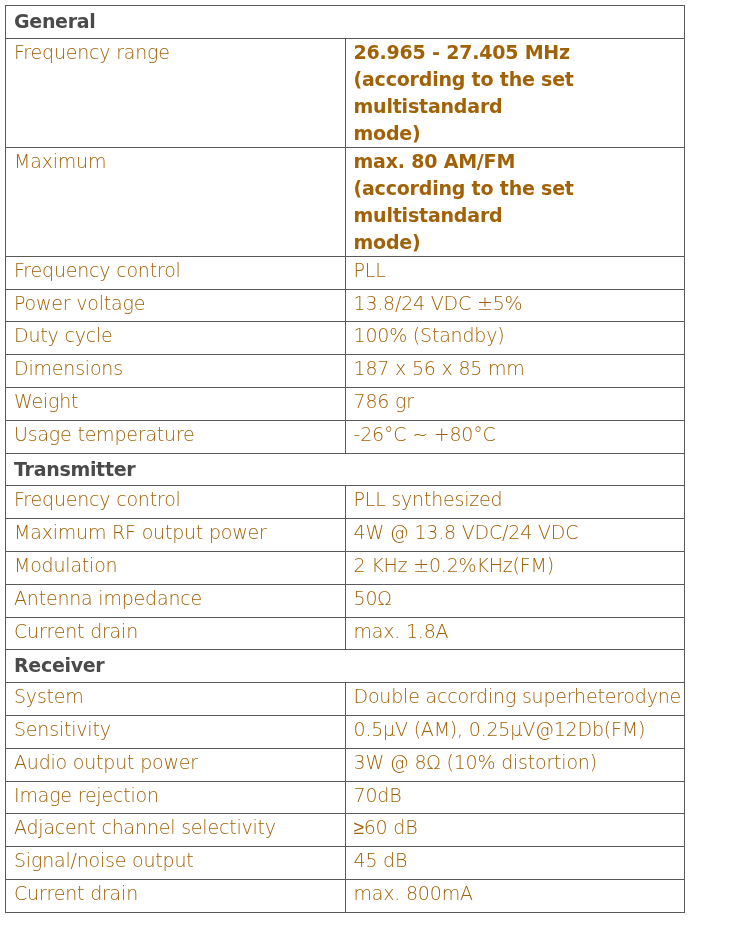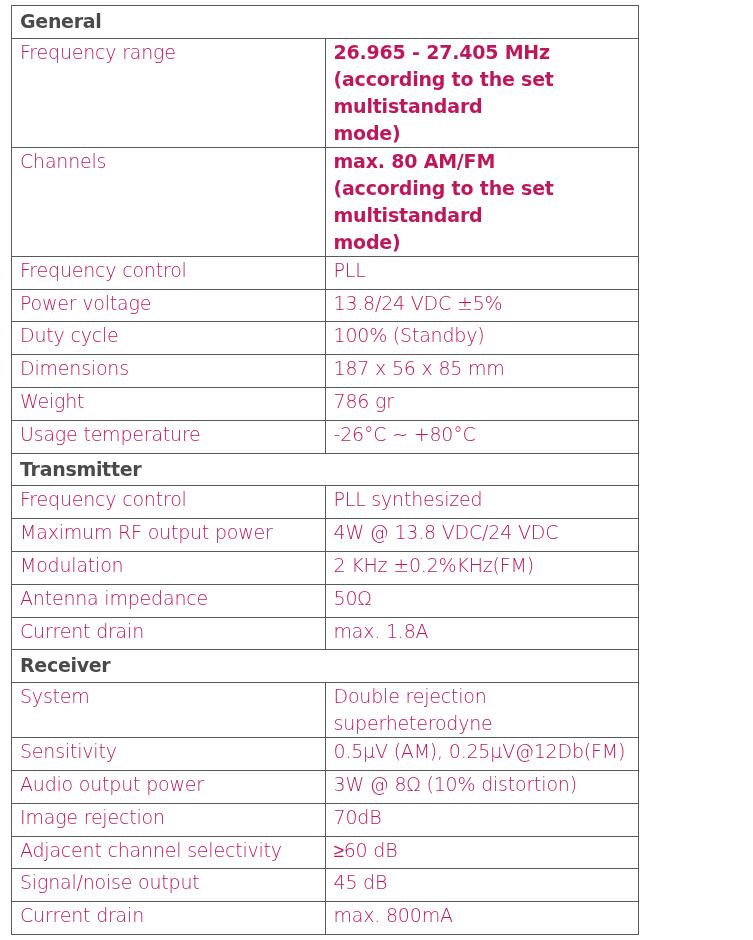--- a/index.html
+++ b/index.html
@@ -10,36 +10,36 @@
     body {
       width: 753px;
       height: 940px;
       position: relative;
       overflow: hidden;
       font-family: "DejaVu Sans", sans-serif;
       color: #4a4a4a;
     }
     .spec-table {
       position: absolute;
-      left: 11px;
+      left: 5px;
       top: 5px;
-      width: 628px;
+      width: 680px;
       border-collapse: collapse;
       table-layout: fixed;
       border: 1.5px solid #7a7a7a;
     }
     .spec-table td {
       border: 1px solid #5a5a5a;
       padding: 0 0 0 8px;
       vertical-align: top;
       font-size: 19px;
       line-height: 27px;
       letter-spacing: -0.2px;
       font-weight: 300;
-      color: #be185d;
+      color: #a16207;
       white-space: nowrap;
       overflow: hidden;
     }
     .spec-table td.value {
       white-space: normal;
     }
     .spec-table td.param { width: 363px; }
     .spec-table tr { height: 32.8px; }
     .spec-table tr.multi { height: 89px; }
     .spec-table tr.section td {
@@ -63,21 +63,21 @@
     </tr>
     <tr class="multi">
       <td class="param">Frequency range</td>
       <td class="value">
         <span class="line">26.965 - 27.405 MHz</span>
         <span class="line">(according to the set multistandard</span>
         <span class="line">mode)</span>
       </td>
     </tr>
     <tr class="multi">
-      <td class="param">Channels</td>
+      <td class="param">Maximum</td>
       <td class="value">
         <span class="line">max. 80 AM/FM</span>
         <span class="line">(according to the set multistandard</span>
         <span class="line">mode)</span>
       </td>
     </tr>
     <tr>
       <td class="param">Frequency control</td>
       <td class="value">PLL</td>
     </tr>
@@ -124,21 +124,21 @@
     <tr>
       <td class="param">Current drain</td>
       <td class="value">max. 1.8A</td>
     </tr>
 
     <tr class="section">
       <td colspan="2">Receiver</td>
     </tr>
     <tr>
       <td class="param">System</td>
-      <td class="value">Double rejection superheterodyne</td>
+      <td class="value">Double according superheterodyne</td>
     </tr>
     <tr>
       <td class="param">Sensitivity</td>
       <td class="value">0.5μV (AM), 0.25μV@12Db(FM)</td>
     </tr>
     <tr>
       <td class="param">Audio output power</td>
       <td class="value">3W @ 8Ω (10% distortion)</td>
     </tr>
     <tr>

